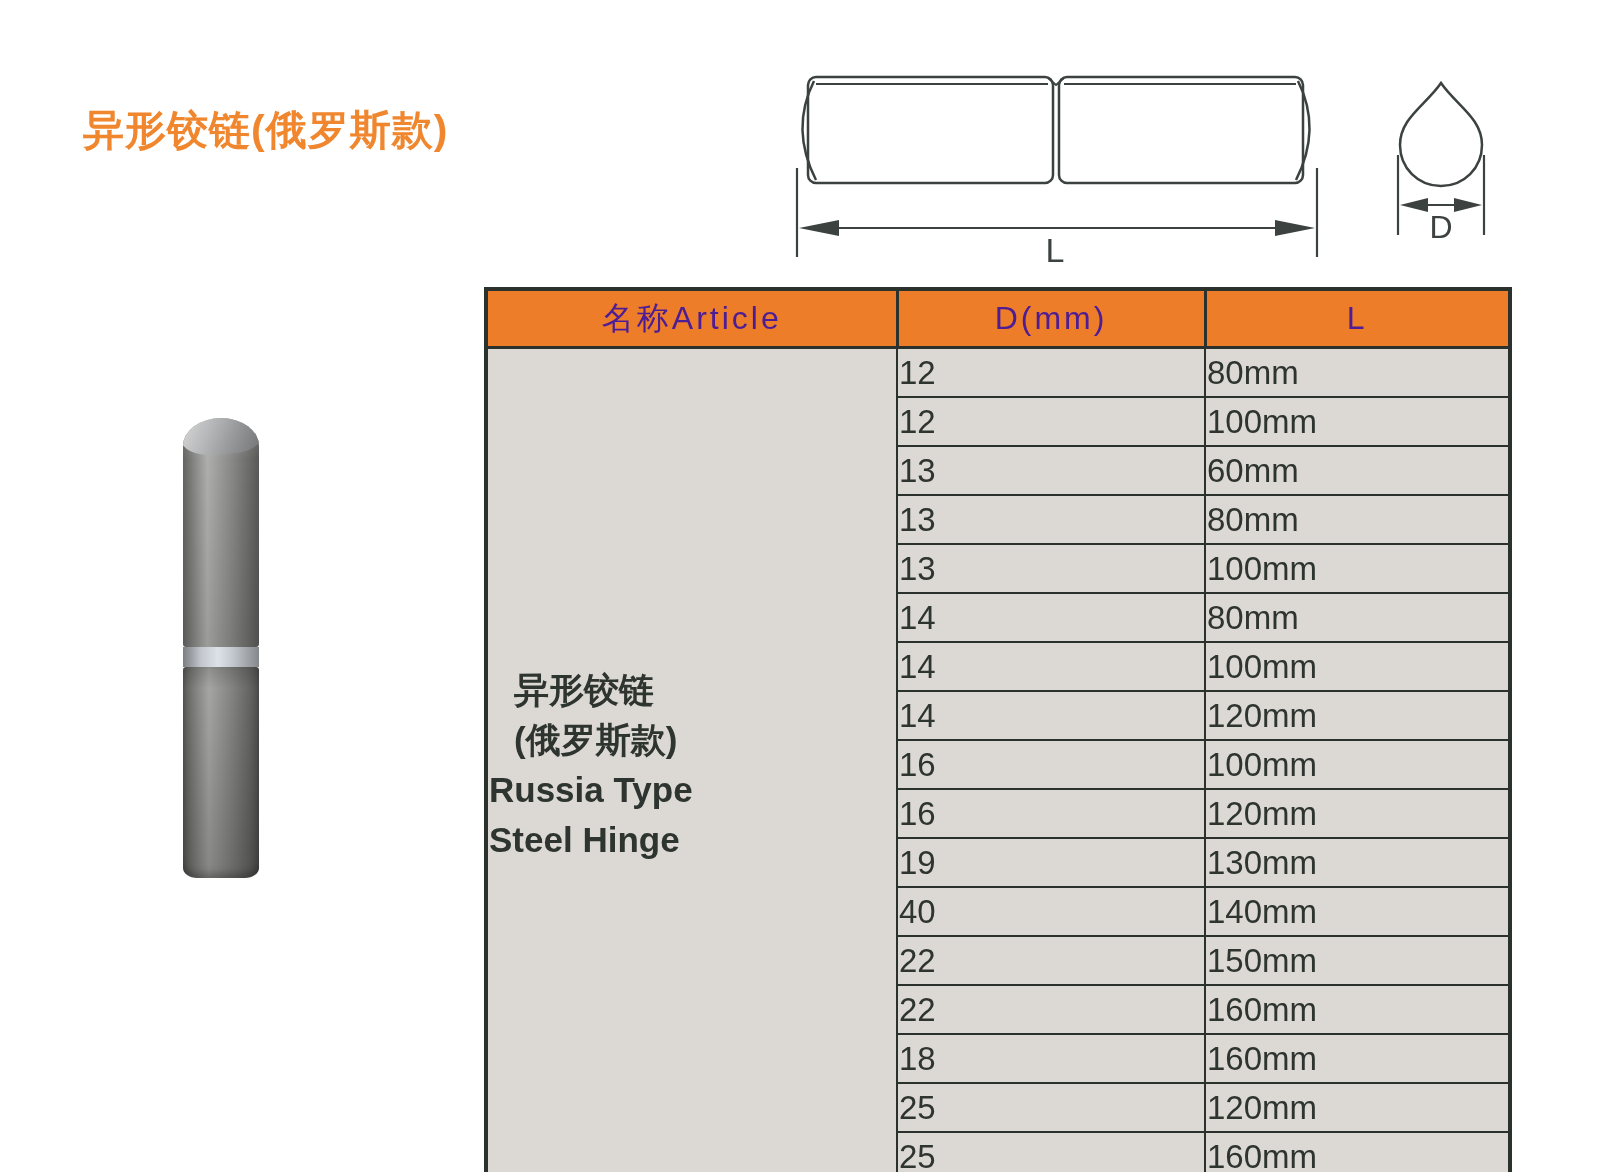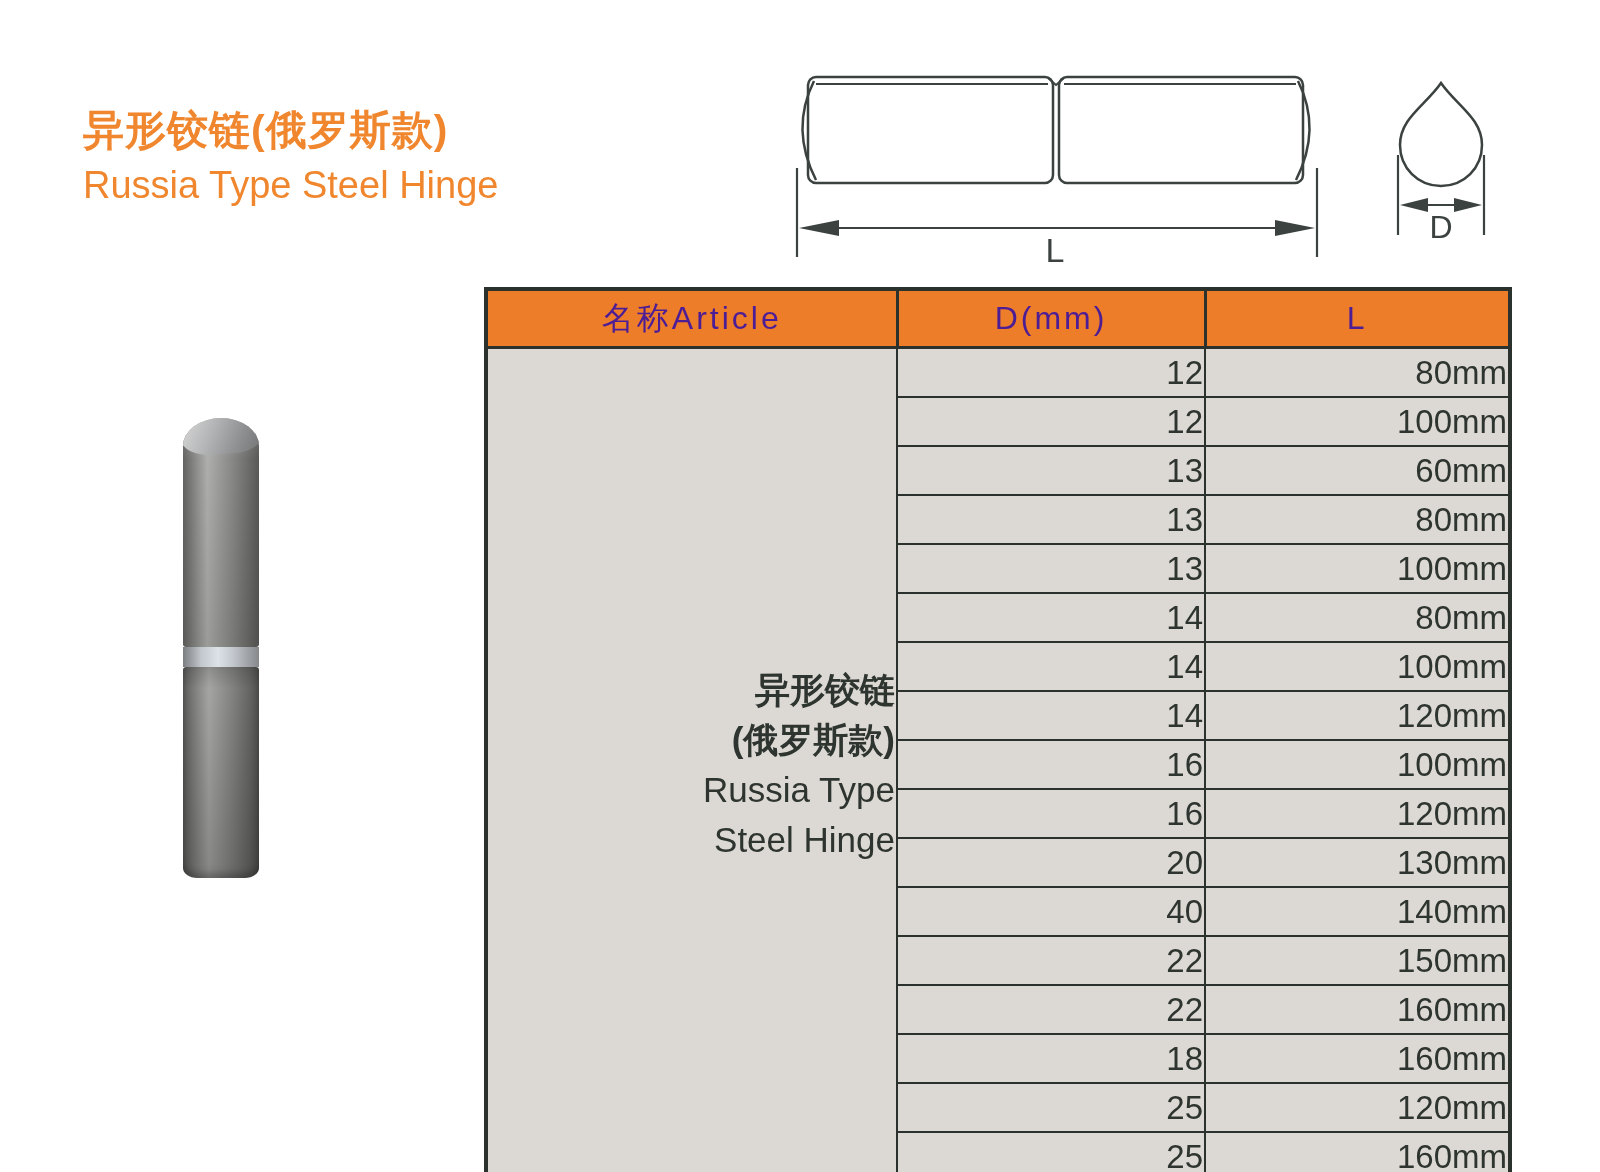--- a/index.html
+++ b/index.html
@@ -57,35 +57,34 @@
     border-collapse: collapse; table-layout: fixed;
     border: 4px solid #2b322d;
   }
   .spec-table th {
     background: #ee7d2a; color: #4c1d95;
     height: 53px; font-size: 32px; font-weight: 400; letter-spacing: 3px;
     border: 3px solid #2b322d; text-align: center; vertical-align: middle;
   }
   .spec-table td {
     background: #dcd9d4; color: #2e342f;
-    height: 45px; font-size: 33px; text-align: right; vertical-align: middle;
+    height: 45px; font-size: 33px; text-align: left; vertical-align: middle;
     border: 2px solid #2b322d;
   }
   .spec-table td.article-cell { font-size: 35px; }
-  .article-cell div { line-height: 50px; }
+  .article-cell div { line-height: 50px; font-weight: bold; }
   .article-cell div.zh { font-weight: 600; padding-left: 25px; }
 </style>
 </head>
 <body>
 
 <div class="page">
 
   <header class="title-block">
     <div class="title-zh">异形铰链(俄罗斯款)</div>
-    <div class="title-en">Russia Type Steel Hinge</div>
   </header>
 
   <figure class="pin-photo">
     <div class="pin-upper"></div>
     <div class="pin-ring"></div>
     <div class="pin-lower"></div>
   </figure>
 
   <svg class="tech-drawing" viewBox="0 0 780 230" fill="none" stroke="#3b423f" stroke-width="2.5">
 
@@ -176,21 +175,21 @@
         </tr>
         <tr>
           <td>16</td>
           <td>100mm</td>
         </tr>
         <tr>
           <td>16</td>
           <td>120mm</td>
         </tr>
         <tr>
-          <td>20</td>
+          <td>19</td>
           <td>130mm</td>
         </tr>
         <tr>
           <td>40</td>
           <td>140mm</td>
         </tr>
         <tr>
           <td>22</td>
           <td>150mm</td>
         </tr>

